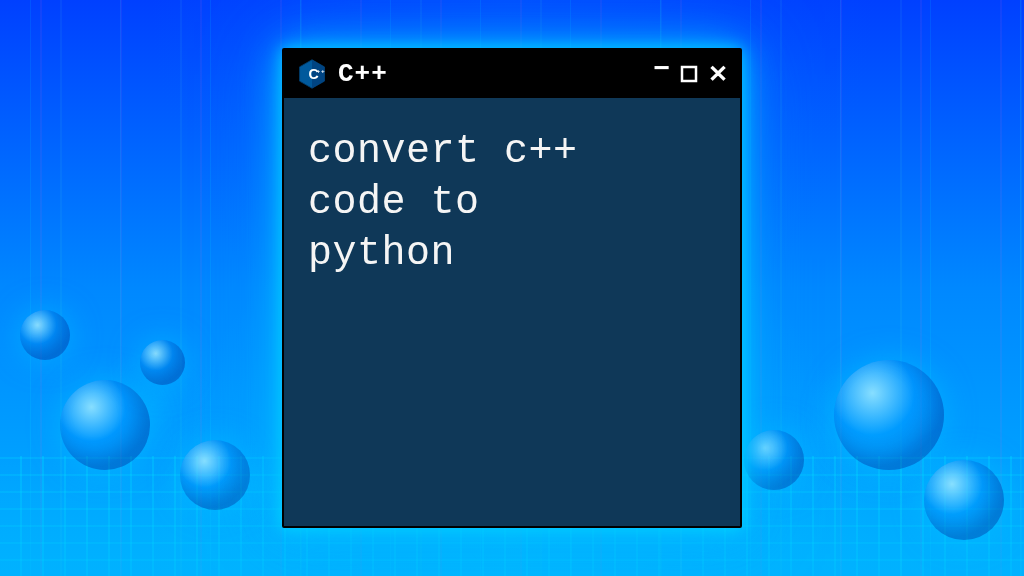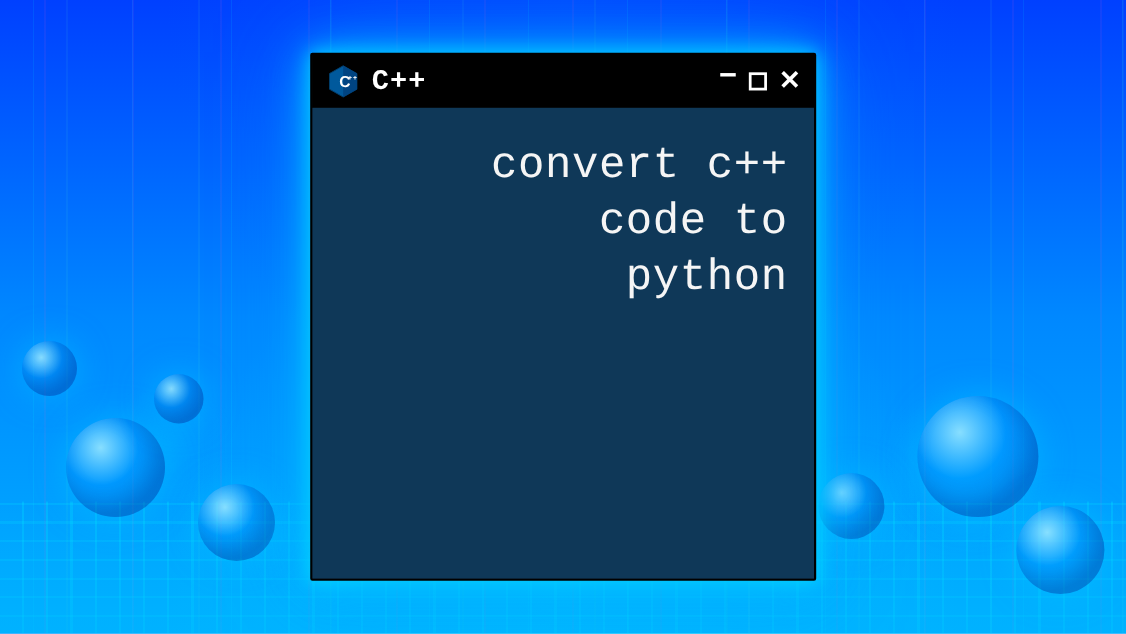--- a/index.html
+++ b/index.html
@@ -143,21 +143,20 @@
       padding: 28px 24px;
     }
     
     .body-text {
       color: #f5f5f5;
       font-family: 'Consolas', 'Courier New', monospace;
       font-size: 40px;
       line-height: 1.28;
       letter-spacing: 0.5px;
       white-space: pre-line;
-      text-align: right;
     }
   </style>
 </head>
 <body>
 
 <div class="bg-layer"></div>
 <div class="circuit-lines"></div>
 <div class="bottom-circuit"></div>
 
 <div class="sphere s1"></div>

